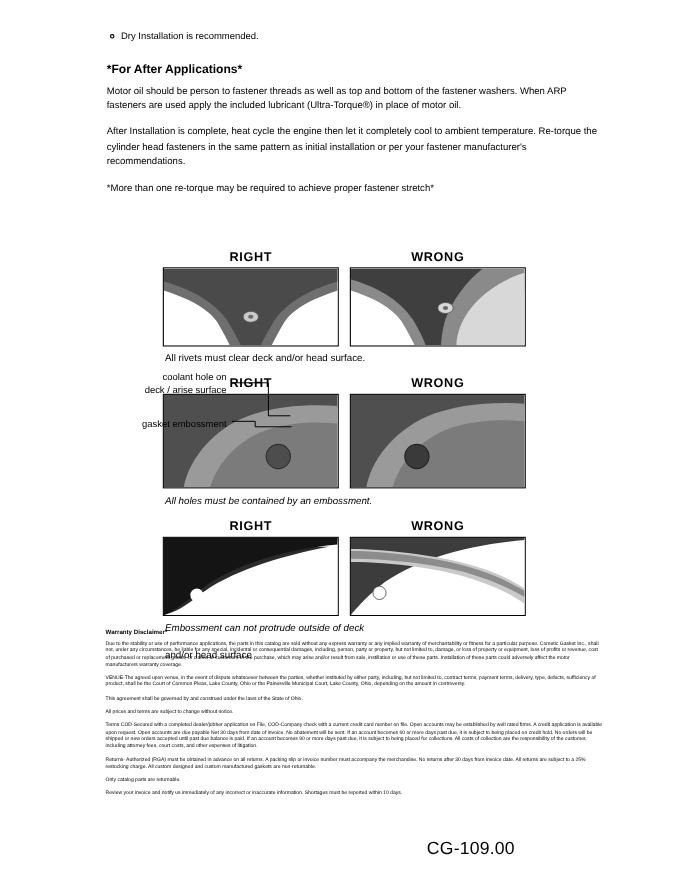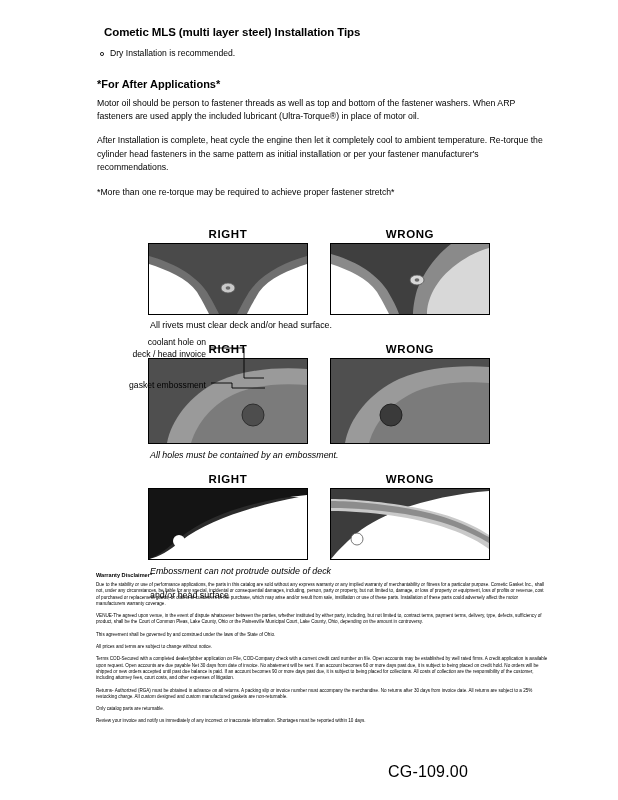--- a/index.html
+++ b/index.html
@@ -96,21 +96,21 @@
 
   
   .figures {
     position: absolute;
     left: 148px;
     top: 228px;
     width: 330px;
   }
   .fig-row {
     display: flex;
-    gap: 22px;
+    gap: 10px;
   }
   .fig-col {
     width: 160px;
   }
   .fig-label {
     text-align: center;
     font-size: 11.5px;
     font-weight: bold;
     letter-spacing: 0.6px;
     margin-bottom: 3px;
@@ -180,21 +180,20 @@
     font-size: 16px;
     letter-spacing: 0.2px;
   }
 </style>
 </head>
 <body>
 
 <div class="page">
 
   <div class="content">
-    <h1 class="title">Cometic MLS (multi layer steel) Installation Tips</h1>
 
     <ul class="bullets">
       <li>Dry Installation is recommended.</li>
     </ul>
 
     <h2 class="subhead">*For After Applications*</h2>
     <p class="body">Motor oil should be person to fastener threads as well as top and bottom of the fastener washers.  When ARP fasteners are used apply the included lubricant (Ultra-Torque®) in place of motor oil.</p>
     <p class="body">After Installation is complete, heat cycle the engine then let it completely cool to ambient temperature.  Re-torque the cylinder head fasteners in the same pattern as initial installation or per your fastener manufacturer's recommendations.</p>
     <p class="note">*More than one re-torque may be required to achieve proper fastener stretch*</p>
   </div>
@@ -288,21 +287,21 @@
         </div>
       </div>
     </div>
     <div class="fig-caption wide">Embossment can not protrude outside of deck</div>
     <div class="fig-caption" style="margin-top:12px;">and/or head surface</div>
 
   </div>
 
   <div class="callouts">
     <div class="callout-text" style="left:30px; top:336px; width:160px;">coolant hole on</div>
-    <div class="callout-text" style="left:30px; top:348px; width:160px;">deck / head invoice</div>
+    <div class="callout-text" style="left:30px; top:348px; width:160px;">deck / arise surface</div>
     <div class="callout-text" style="left:30px; top:379px; width:160px;">gasket embossment</div>
     <svg style="position:absolute; left:0; top:0;" width="618" height="800">
       <polyline points="195,348 228,348 228,378 248,378" fill="none" stroke="#000" stroke-width="0.9"></polyline>
       <polyline points="195,383 216,383 216,388 249,388" fill="none" stroke="#000" stroke-width="0.9"></polyline>
     </svg>
   </div>
 
   <div class="warranty">
     <h3>Warranty Disclaimer*</h3>
     <p>Due to the stability or use of performance applications, the parts in this catalog are sold without any express warranty or any implied warranty of merchantability or fitness for a particular purpose.  Cometic Gasket Inc., shall not, under any circumstances, be liable for any special, incidental or consequential damages, including, person, party or property, but not limited to, damage, or loss of property or equipment, loss of profits or revenue, cost of purchased or replacement goods, or claims of customers of the purchase, which may arise and/or result from sale, instillation or use of these parts.  Installation of these parts could adversely affect the motor manufacturers warranty coverage.</p>

